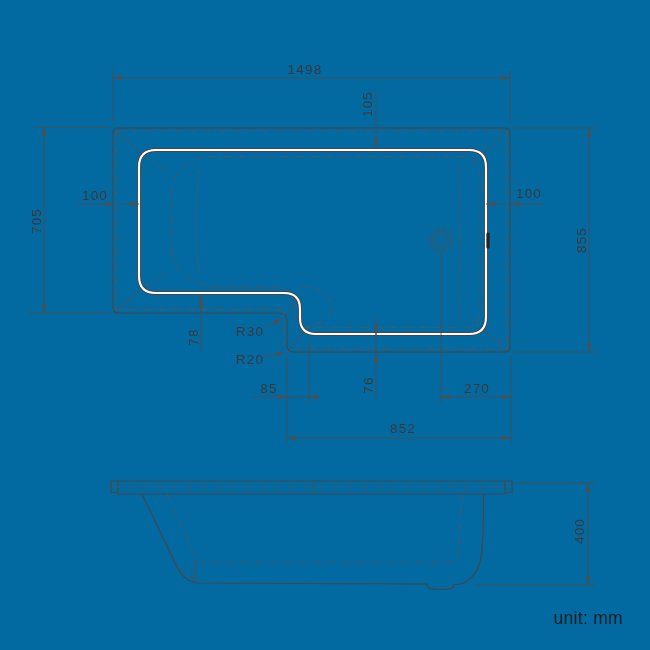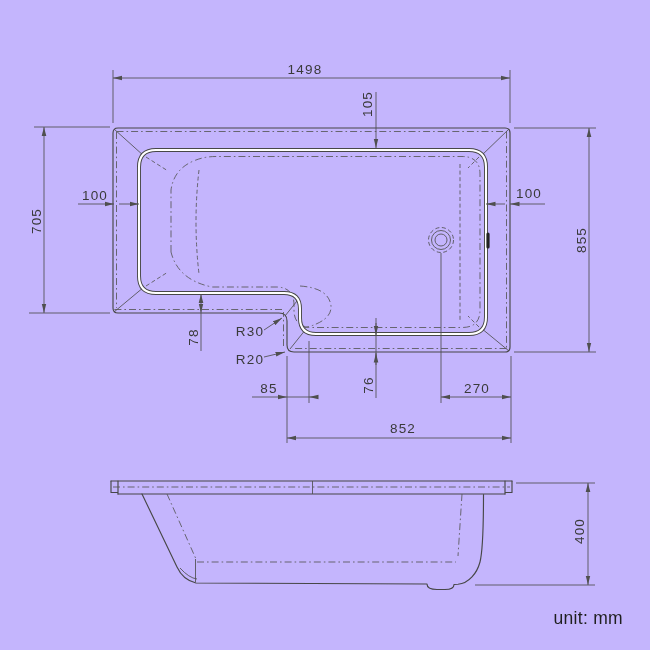--- a/index.html
+++ b/index.html
@@ -1,16 +1,16 @@
 <!DOCTYPE html>
 <html><head>
 <meta charset="utf-8">
 <style>
   html,body{margin:0;padding:0;background:#ffffff;}
-  .frame{position:relative;width:650px;height:650px;background:#c4b5fd;overflow:hidden;
+  .frame{position:relative;width:650px;height:650px;background:#0369a1;overflow:hidden;
          font-family:"Liberation Sans",sans-serif;}
   svg{display:block}
   
   .ol   {stroke:#474747;stroke-width:1.15;fill:none;stroke-linejoin:round;stroke-linecap:round;}
   .thin {stroke:#4f4f4f;stroke-width:0.85;fill:none;}
   .dd   {stroke:#565656;stroke-width:0.85;fill:none;stroke-dasharray:7 3 1.6 3;}
   .dsh  {stroke:#565656;stroke-width:0.85;fill:none;stroke-dasharray:4 2.6;}
   .bowlD{stroke:#474747;stroke-width:4;fill:none;stroke-linejoin:round;}
   .bowlW{stroke:#ffffff;stroke-width:2.1;fill:none;stroke-linejoin:round;}
   .dim  {stroke:#4f4f4f;stroke-width:0.85;fill:none;}

